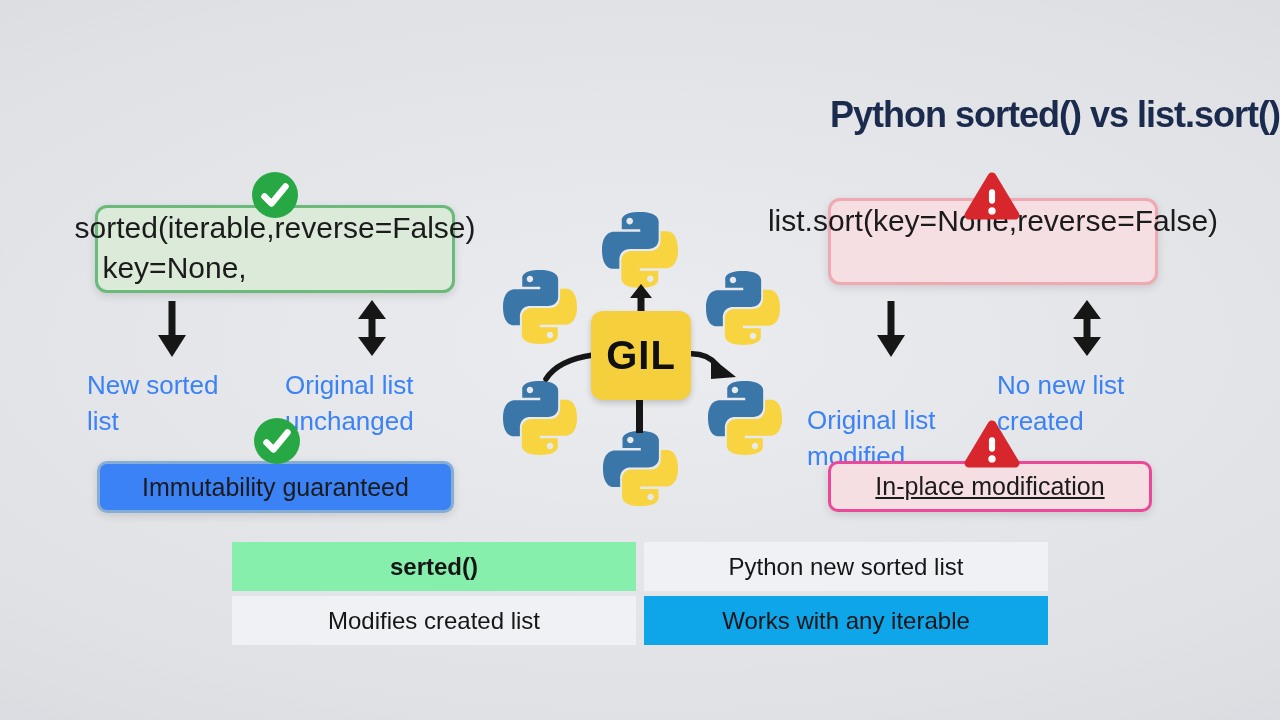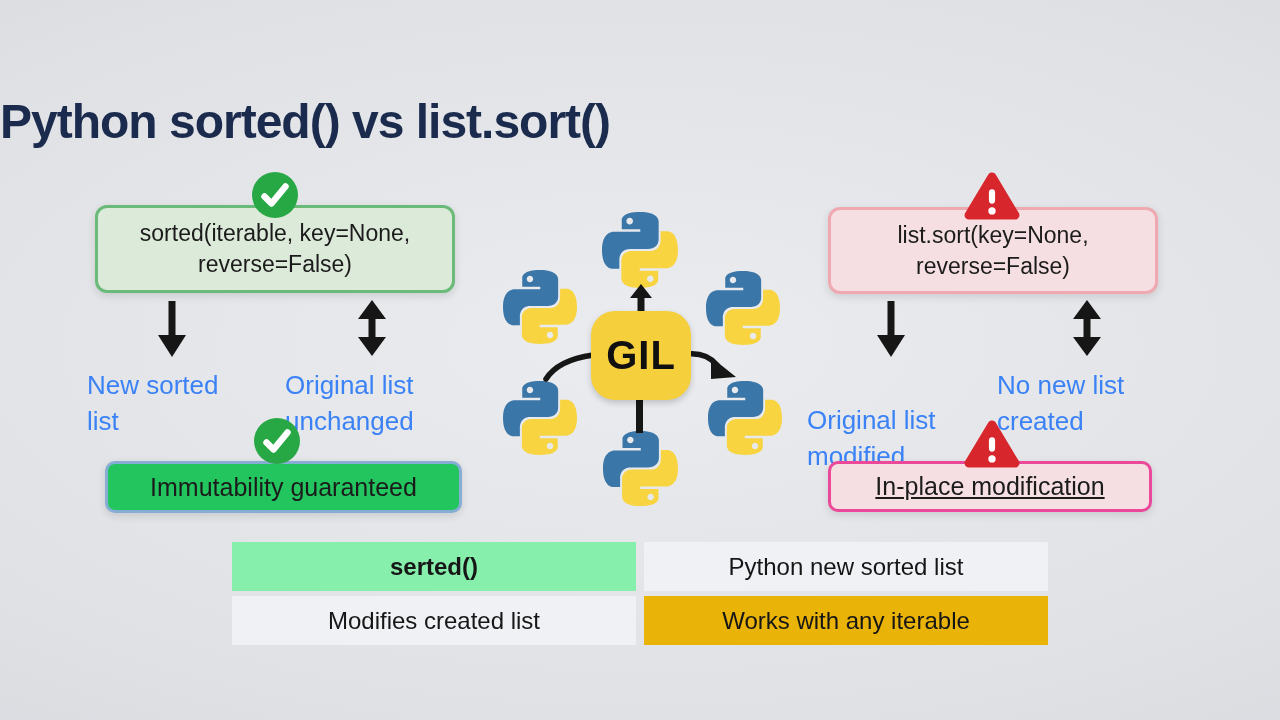--- a/index.html
+++ b/index.html
@@ -7,49 +7,49 @@
   body {
     font-family: "Liberation Sans", sans-serif;
     position: relative;
     background: radial-gradient(120% 95% at 50% 48%, #eaecef 0%, #dfe1e5 55%, #cfd2d7 100%);
     color: #1b1b1b;
   }
   .abs { position: absolute; }
 
   .page-title {
     left: 0; top: 94px; width: 1280px;
-    text-align: left;
-    font-size: 48px; font-weight: bold;
+    text-align: right;
+    font-size: 36px; font-weight: bold;
     letter-spacing: -1px;
     color: #1b2b4d;
   }
 
   
   .sig-box {
     border-radius: 12px;
     text-align: center;
-    font-size: 23px;
+    font-size: 30px;
     line-height: 1.33;
-    display: flex; flex-direction: column; justify-content: center;
+    display: flex; justify-content: center;
     box-shadow: 0 3px 8px rgba(0,0,0,.12);
   }
   .sig-box.green { left: 95px; top: 205px; width: 360px; height: 88px;
     background: #dcead9; border: 3px solid #6abb79; }
-  .sig-box.red { left: 828px; top: 207px; width: 330px; height: 87px;
+  .sig-box.red { left: 828px; top: 198px; width: 330px; height: 87px;
     background: #f6dfe2; border: 3px solid #efa9b1; }
 
   .banner-box {
     border-radius: 10px;
     text-align: center;
     font-size: 25px;
     display: flex; align-items: center; justify-content: center;
     box-shadow: 0 3px 8px rgba(0,0,0,.12);
   }
-  .banner-box.blue { left: 105px; top: 461px; width: 357px; height: 52px;
-    background: #22c55e; border: 3px solid #86aed5; }
+  .banner-box.blue { left: 97px; top: 461px; width: 357px; height: 52px;
+    background: #3b82f6; border: 3px solid #86aed5; }
   .banner-box.pink { left: 828px; top: 461px; width: 324px; height: 51px;
     background: #f5dfe2; border: 3px solid #ec4899; text-decoration: underline; }
 
   .outcome-label {
     font-size: 26px; line-height: 1.37; text-align: left; color: #3b82f6;
   }
 
   .icon-badge { z-index: 3; }
 
   
@@ -58,27 +58,27 @@
     display: grid;
     grid-template-columns: 1fr 1fr;
     column-gap: 8px; row-gap: 5px;
   }
   .cmp-cell {
     display: flex; align-items: center; justify-content: center;
     font-size: 24px; height: 49px; color: #161616;
   }
   .cmp-cell.hdr { background: #86efac; font-weight: bold; height: 49px; }
   .cmp-cell.row0 { background: #eff1f5; }
-  .cmp-cell.row1 { background: #eab308; }
+  .cmp-cell.row1 { background: #0ea5e9; }
 
   
   .gil-box {
     left: 591px; top: 311px; width: 100px; height: 89px;
     background: #f6cf3d;
-    border-radius: 24px;
+    border-radius: 12px;
     display: flex; align-items: center; justify-content: center;
     font-size: 40px; font-weight: bold; letter-spacing: 1px; color: #101010;
     box-shadow: 0 3px 6px rgba(0,0,0,.18);
   }
 
   svg { display: block; }
 </style>
 </head>
 <body>
 

